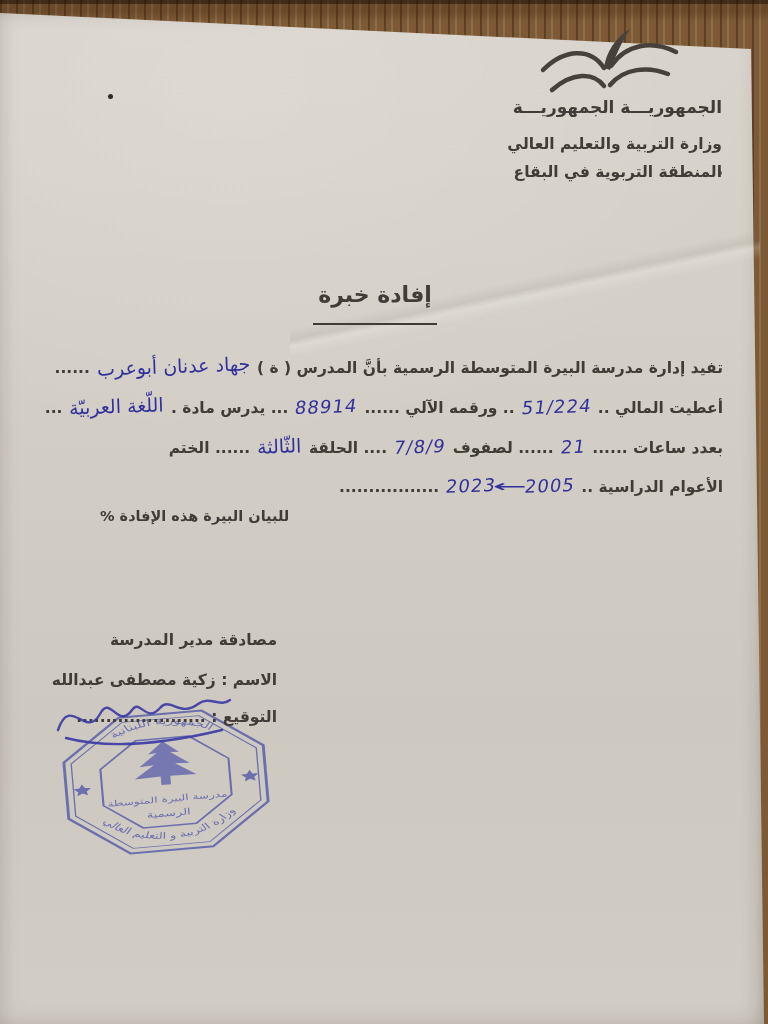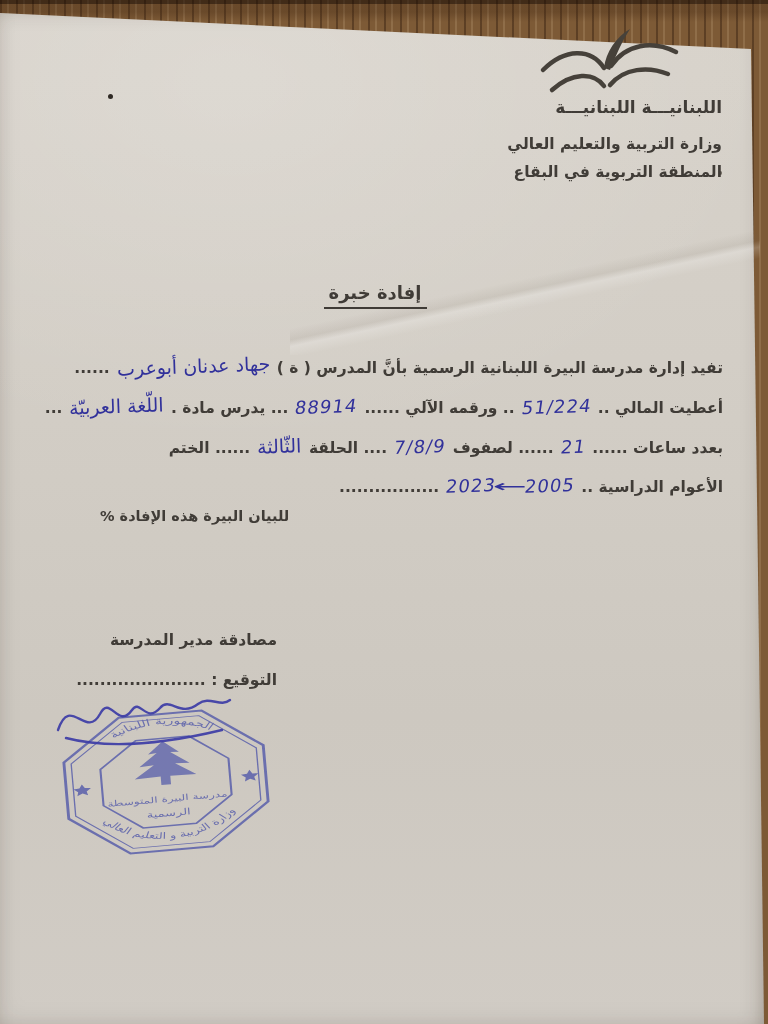--- a/index.html
+++ b/index.html
@@ -27,21 +27,21 @@
     background:linear-gradient(168deg, rgba(0,0,0,0) 45%, rgba(110,100,85,.10) 50%, rgba(255,255,255,.20) 53%, rgba(0,0,0,0) 58%);
   }
   .printed{color:#403c37;font-weight:bold;}
   .rtl{direction:rtl;text-align:right;}
   .header-block{position:absolute;right:46px;top:97px;}
   .hdr1{font-size:17px;margin-bottom:18px;}
   .hdr2{font-size:15.5px;margin-bottom:10px;}
   .hdr3{font-size:15.5px;}
   .logo{position:absolute;left:533px;top:26px;width:155px;height:78px;}
   .title-wrap{position:absolute;left:280px;top:282px;width:190px;text-align:center;}
-  .title-wrap span{font-size:18px;border-bottom:2.5px solid #3f3b36;padding:0 5px 4px;}
+  .title-wrap span{font-size:22px;border-bottom:2.5px solid #3f3b36;padding:0 5px 16px;}
   .body-block{position:absolute;right:44px;left:56px;top:346px;}
   .bline{height:40px;line-height:40px;font-size:15.5px;white-space:nowrap;}
   .bline > span{margin:0 1px;}
   .hw{
     font-size:19px;color:#31319b;font-weight:400;display:inline-block;
     transform:rotate(-2deg);unicode-bidi:isolate;letter-spacing:.5px;
   }
   .hw-num{transform:skewX(-10deg) rotate(-2deg);font-size:18px;letter-spacing:1px;}
   .hw-arrow{display:inline-block;transform:scaleX(2.4);margin:0 14px;color:#31319b;font-size:17px;}
   .closing{position:absolute;left:100px;top:508px;font-size:14.5px;direction:rtl;}
@@ -70,32 +70,32 @@
     <g fill="none" stroke="#46413a" stroke-width="4.5" stroke-linecap="round">
       <path d="M10,44 C32,22 58,22 71,42"></path>
       <path d="M78,40 C93,18 119,14 143,26"></path>
       <path d="M19,64 C39,46 61,46 71,60"></path>
       <path d="M77,59 C91,42 115,40 135,48"></path>
     </g>
     <path d="M71,42 C73,26 83,11 97,3 C89,15 83,29 77,44 Z" fill="#46413a"></path>
   </svg>
 
   <div class="header-block rtl">
-    <div class="printed hdr1">اللبنانيـــة اللبنانيـــة</div>
+    <div class="printed hdr1">الجمهوريـــة الجمهوريـــة</div>
     <div class="printed hdr2">وزارة التربية والتعليم العالي</div>
     <div class="printed hdr3">المنطقة التربوية في البقاع</div>
   </div>
 
   <div class="title-wrap">
     <span class="printed">إفادة خبرة</span>
   </div>
 
   <div class="body-block rtl">
     <div class="bline">
-      <span class="printed">تفيد إدارة مدرسة البيرة اللبنانية الرسمية بأنَّ المدرس ( ة )</span>
+      <span class="printed">تفيد إدارة مدرسة البيرة المتوسطة الرسمية بأنَّ المدرس ( ة )</span>
       <span class="hw">جهاد عدنان أبوعرب</span>
       <span class="printed">......</span>
     </div>
     <div class="bline">
       <span class="printed">أعطيت المالي ..</span>
       <span class="hw hw-num" dir="ltr">51/224</span>
       <span class="printed">.. ورقمه الآلي ......</span>
       <span class="hw hw-num" dir="ltr">88914</span>
       <span class="printed">... يدرس مادة .</span>
       <span class="hw">اللّغة العربيّة</span>
@@ -116,20 +116,24 @@
       <span class="hw hw-arrow">←</span>
       <span class="hw hw-num" dir="ltr">2023</span>
       <span class="printed">.................</span>
     </div>
   </div>
 
   <div class="closing printed">للبيان البيرة هذه الإفادة %</div>
 
   <div class="sig-block rtl">
     <div class="printed sig-head">مصادقة مدير المدرسة</div>
+    <div class="printed sig-line">
+      <span>الاسم :</span>
+      <span>زكية مصطفى عبدالله</span>
+    </div>
     <div class="printed sig-line">
       <span>التوقيع :</span>
       <span class="sig-dots">......................</span>
     </div>
   </div>
 
   <svg class="stamp" viewBox="0 0 240 240" preserveAspectRatio="none">
     <g fill="none" stroke="#5a60ab">
       <polygon points="223.5,162.9 162.9,223.5 77.1,223.5 16.5,162.9 16.5,77.1 77.1,16.5 162.9,16.5 223.5,77.1" stroke-width="3"></polygon>
       <polygon points="216.1,159.8 159.8,216.1 80.2,216.1 23.9,159.8 23.9,80.2 80.2,23.9 159.8,23.9 216.1,80.2" stroke-width="1.4"></polygon>

